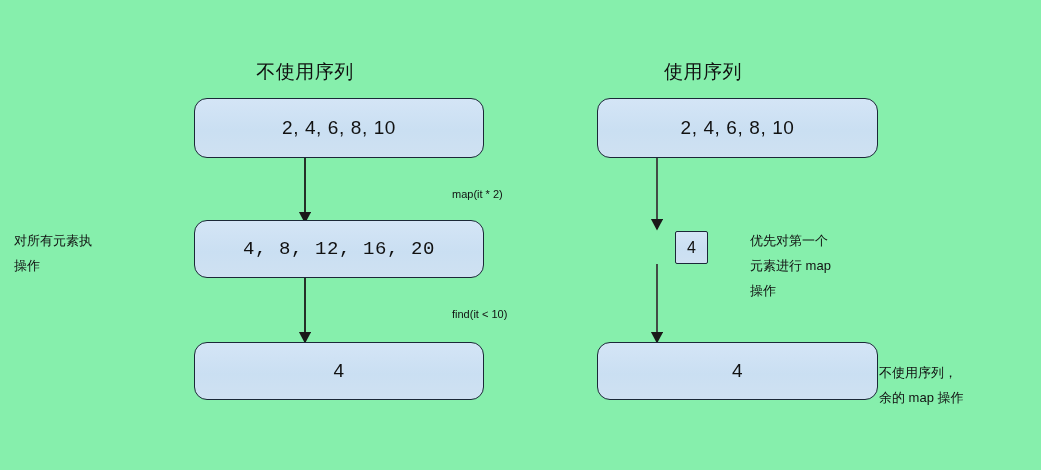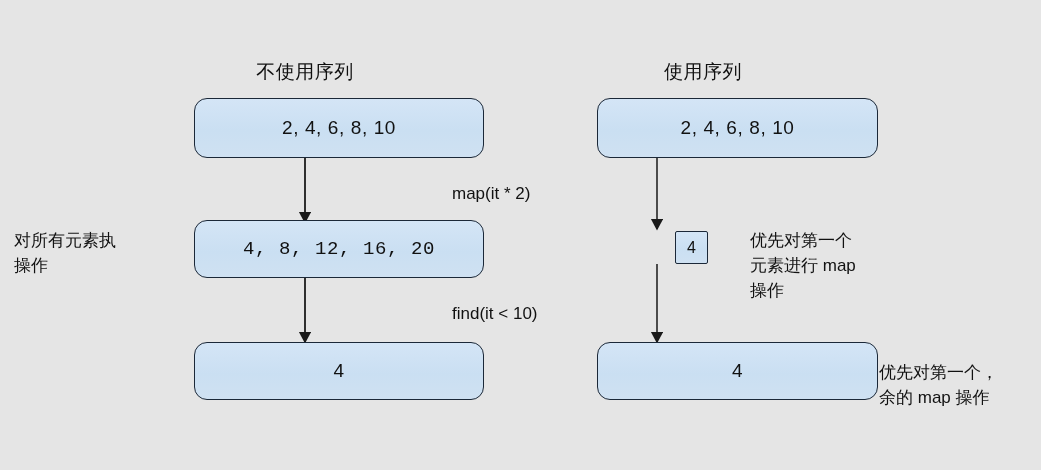--- a/index.html
+++ b/index.html
@@ -8,21 +8,21 @@
     background: #ffffff;
   }
   body {
     font-family: "Liberation Sans", "DejaVu Sans", sans-serif;
     color: #111111;
   }
   #canvas {
     position: relative;
     width: 1041px;
     height: 470px;
-    background: #e5e5e5;
+    background: #86efac;
     overflow: hidden;
   }
   #wires {
     position: absolute;
     left: 0;
     top: 0;
     width: 1041px;
     height: 470px;
     pointer-events: none;
   }
@@ -50,28 +50,28 @@
     margin-left: 34px;
   }
   .node.small {
     border-radius: 2px;
     border-width: 1.4px;
     font-size: 16px;
     letter-spacing: 0;
   }
   .edge-label {
     position: absolute;
-    font-size: 17px;
+    font-size: 11px;
     line-height: 22px;
     color: #111111;
     white-space: nowrap;
   }
   .note {
     position: absolute;
-    font-size: 17px;
+    font-size: 13px;
     line-height: 25px;
     color: #111111;
   }
   .note span { display: block; }
 </style>
 </head>
 <body>
 
 <div id="canvas">
 
@@ -112,17 +112,17 @@
     <span>操作</span>
   </div>
 
   <div class="note" style="left:718px; top:228px; width:160px;margin-left:32px;">
     <span>优先对第一个</span>
     <span>元素进行 map</span>
     <span>操作</span>
   </div>
 
   <div class="note" style="left:879px; top:360px; width:160px;">
-    <span>优先对第一个，</span>
+    <span>不使用序列，</span>
     <span>余的 map 操作</span>
   </div>
 
 </div>
 
 </body></html>

